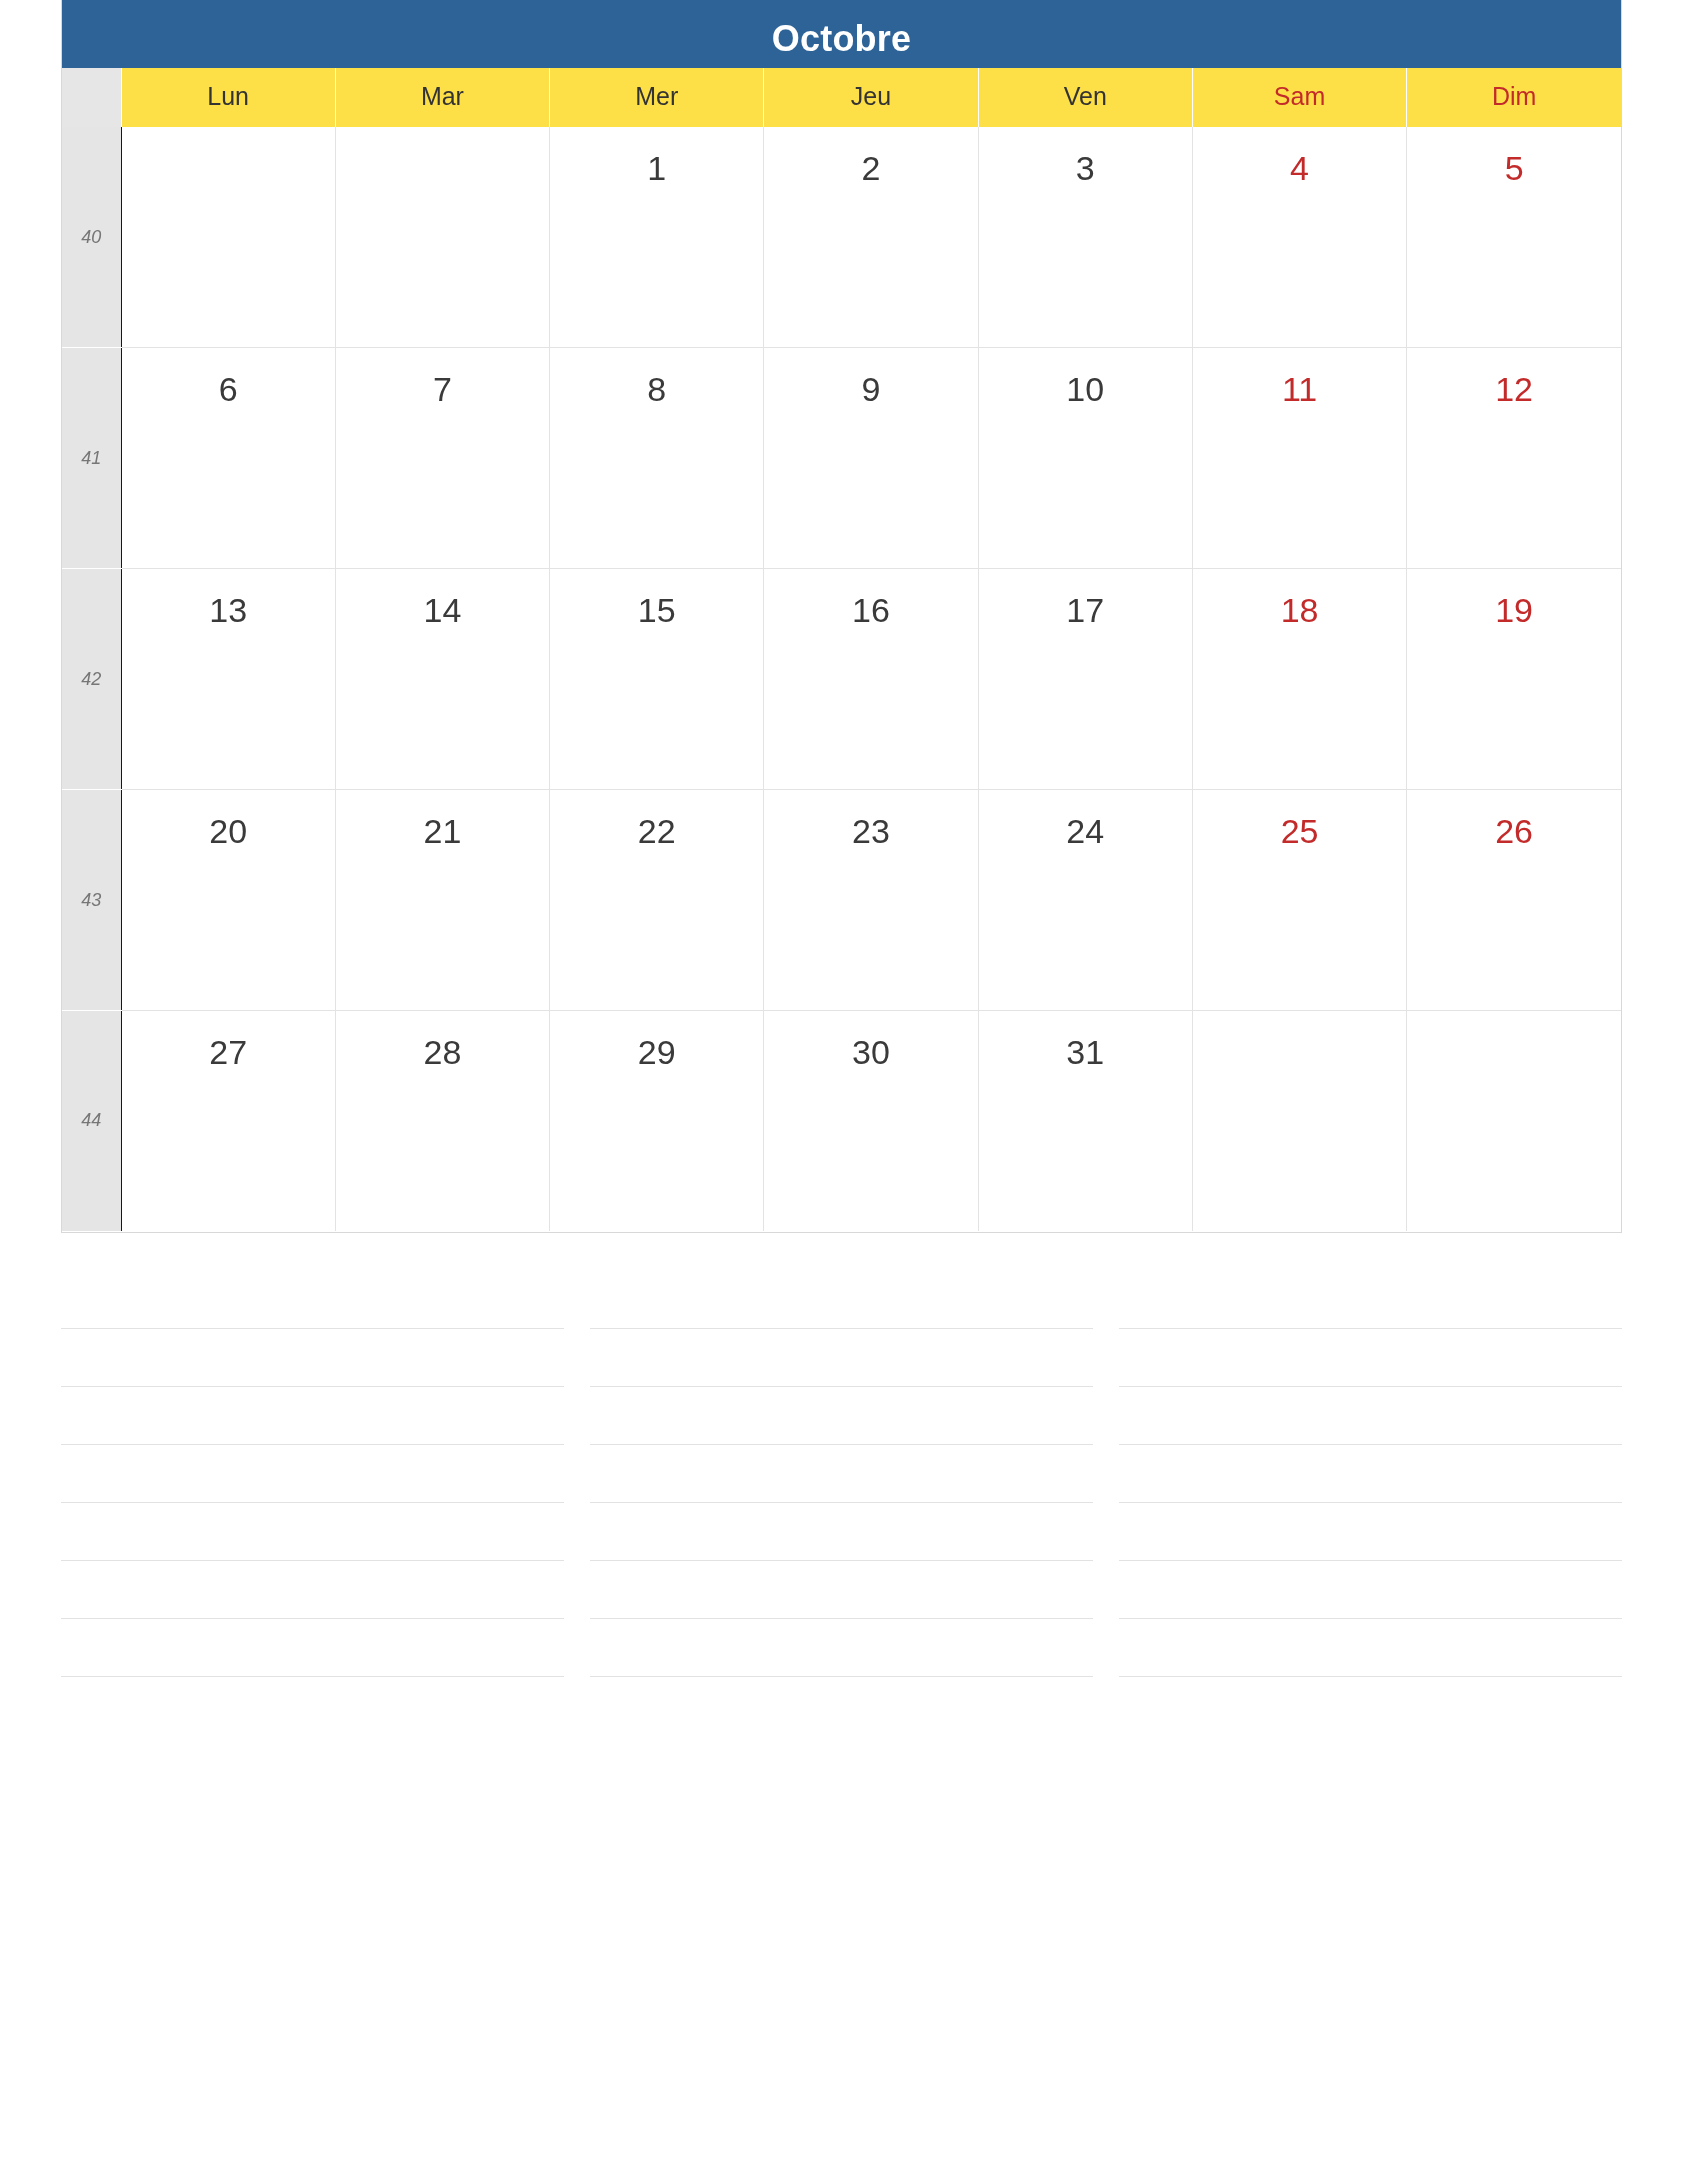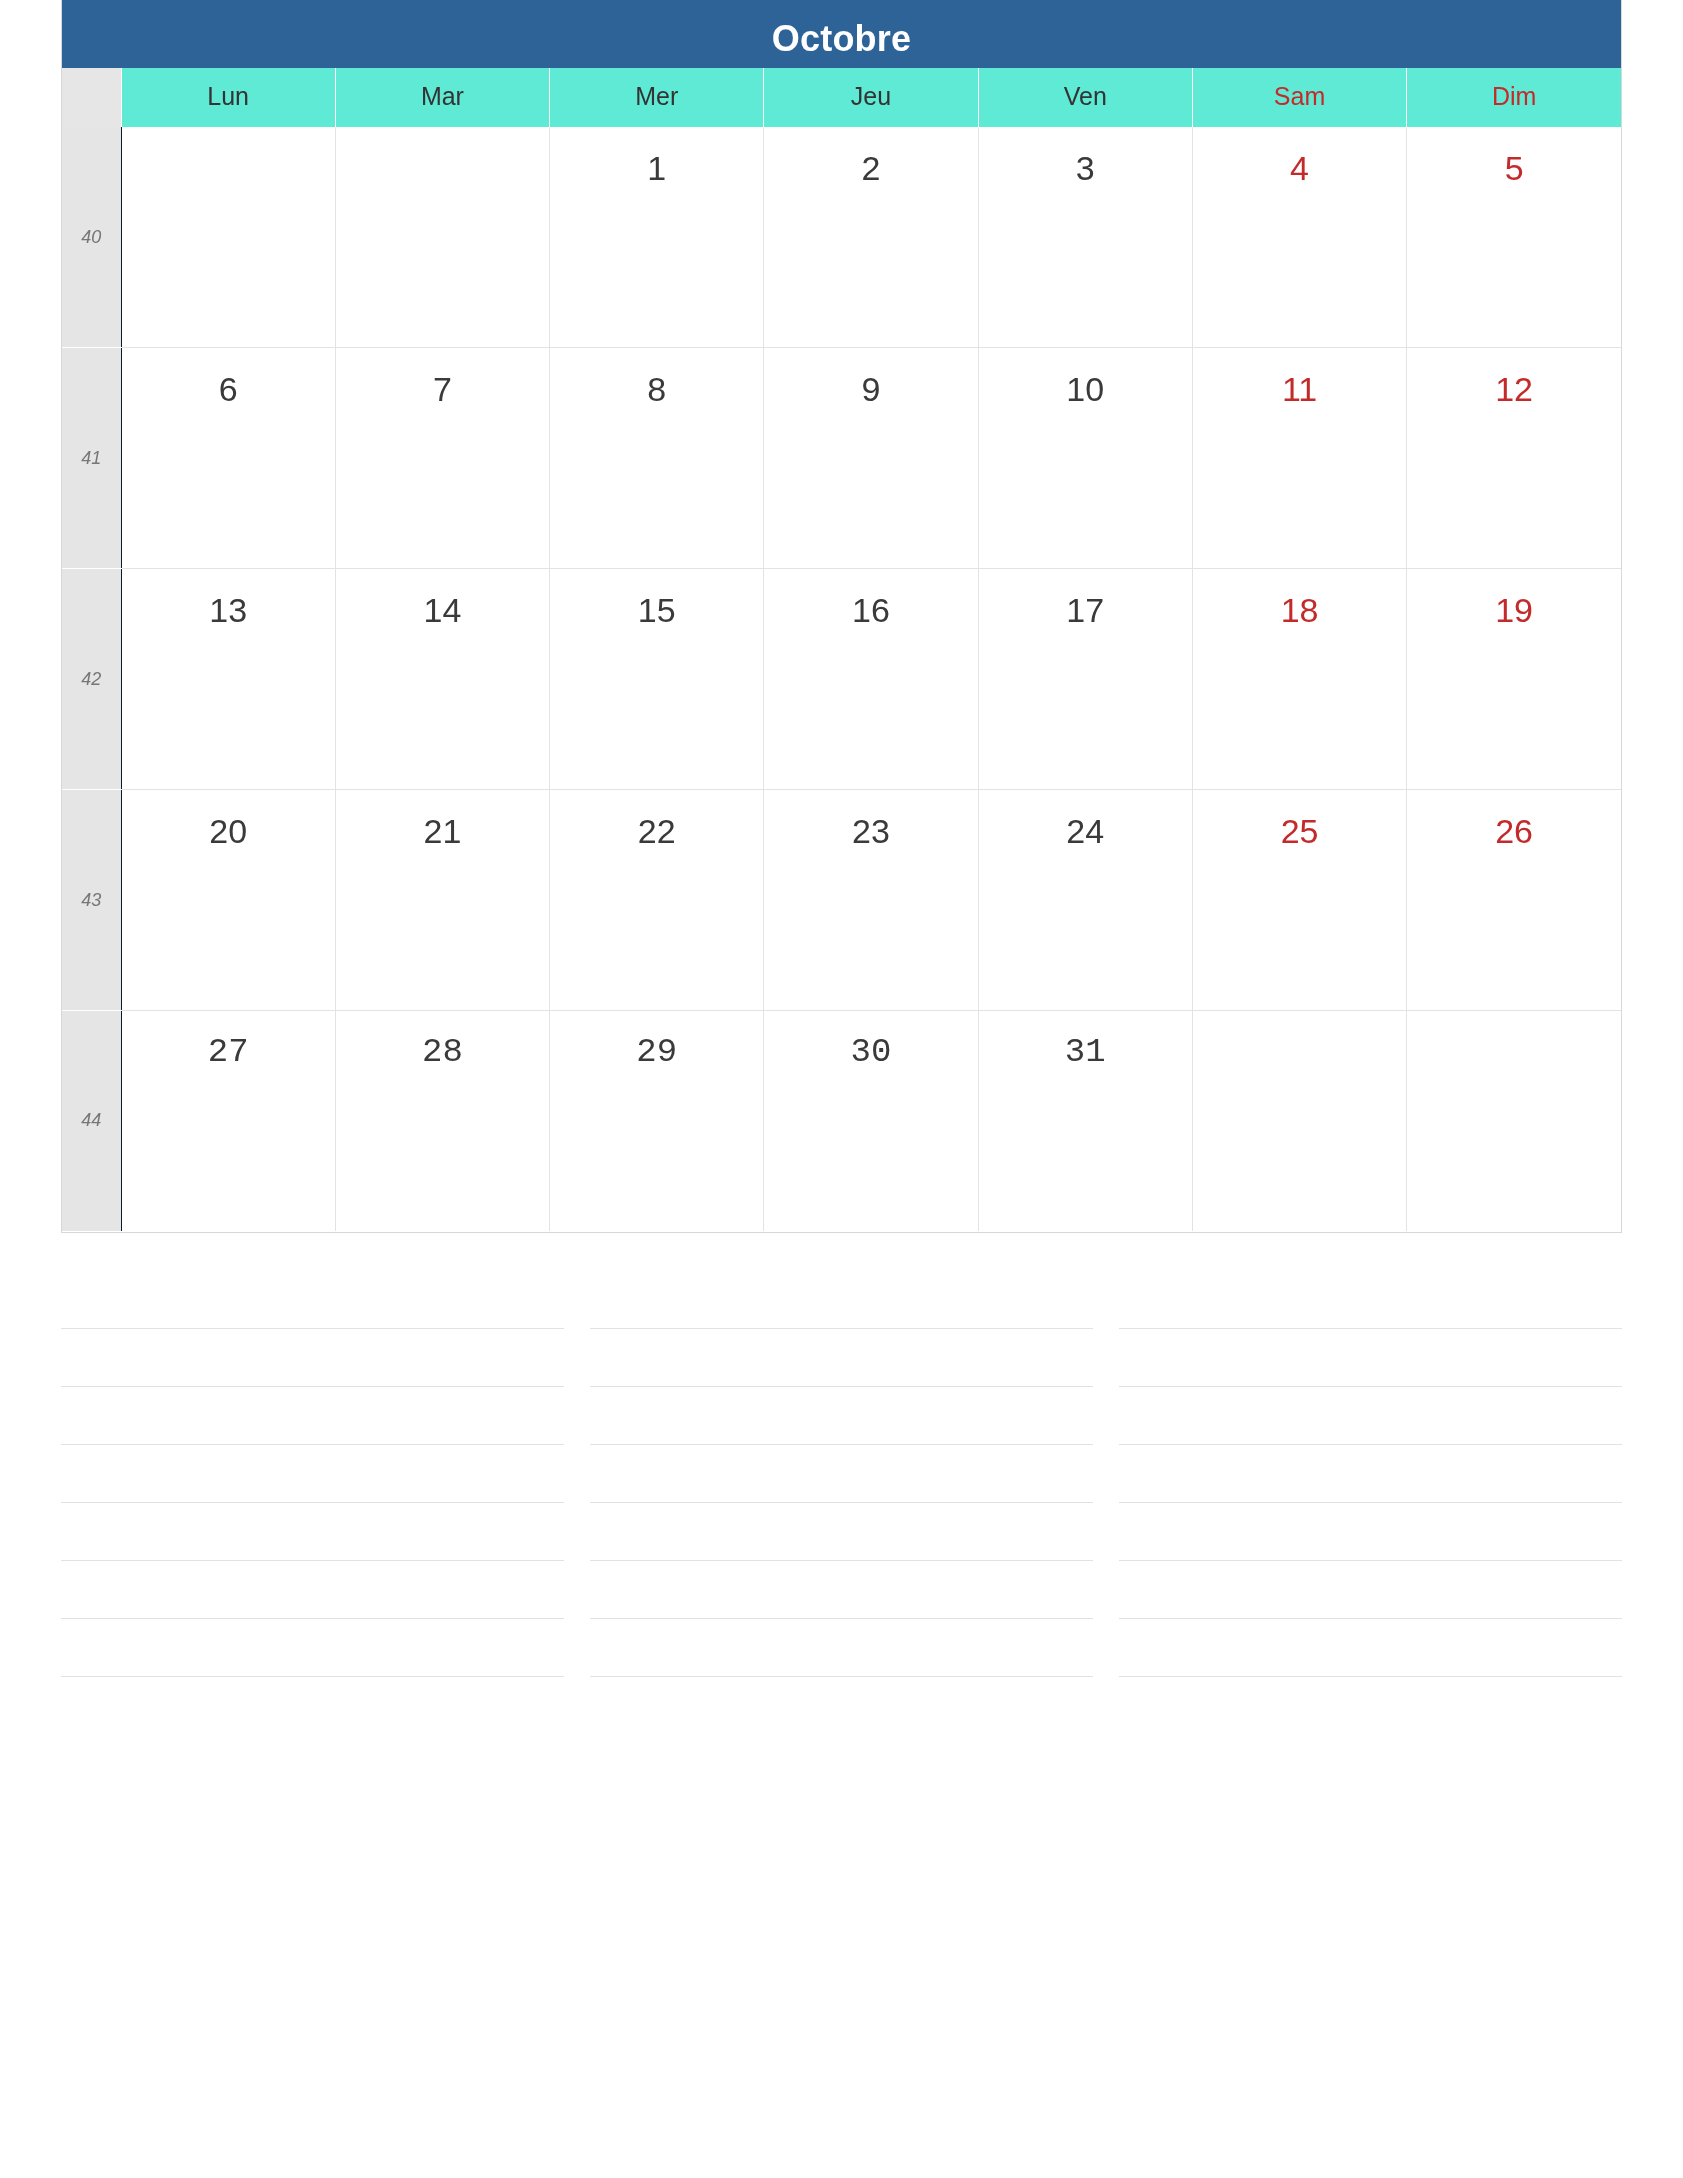--- a/index.html
+++ b/index.html
@@ -58,21 +58,21 @@
     letter-spacing: 0.2px;
   }
   table.cal {
     width: 100%;
     border-collapse: collapse;
     table-layout: fixed;
   }
   table.cal col.wk { width: 59px; }
 
   thead th {
-    background: #5eead4;
+    background: #fde047;
     font-weight: normal;
     font-size: 25px;
     color: #333333;
     padding: 14px 0 16px 0;
     border-right: 1px solid #ffffff;
   }
   thead th.wkhead {
     background: #e6e6e6;
     border-right: 1px solid #ffffff;
   }
@@ -93,21 +93,21 @@
   td.day {
     height: 220px;
     vertical-align: top;
     text-align: center;
     border-right: 1px solid #e3e3e3;
     border-bottom: 1px solid #e3e3e3;
     background: #ffffff;
     padding: 0;
   }
   td.day:last-child { border-right: none; }
-  tbody tr:last-child td.day { border-bottom: none; font-family: Liberation Mono, monospace; }
+  tbody tr:last-child td.day { border-bottom: none; }
   .daynum {
     display: block;
     font-size: 34px;
     color: #3a3a3a;
     padding-top: 22px;
     font-weight: normal;
   }
   td.day.weekend .daynum { color: #c32b2b; }
   td.day.empty { background: #ffffff; }
 

